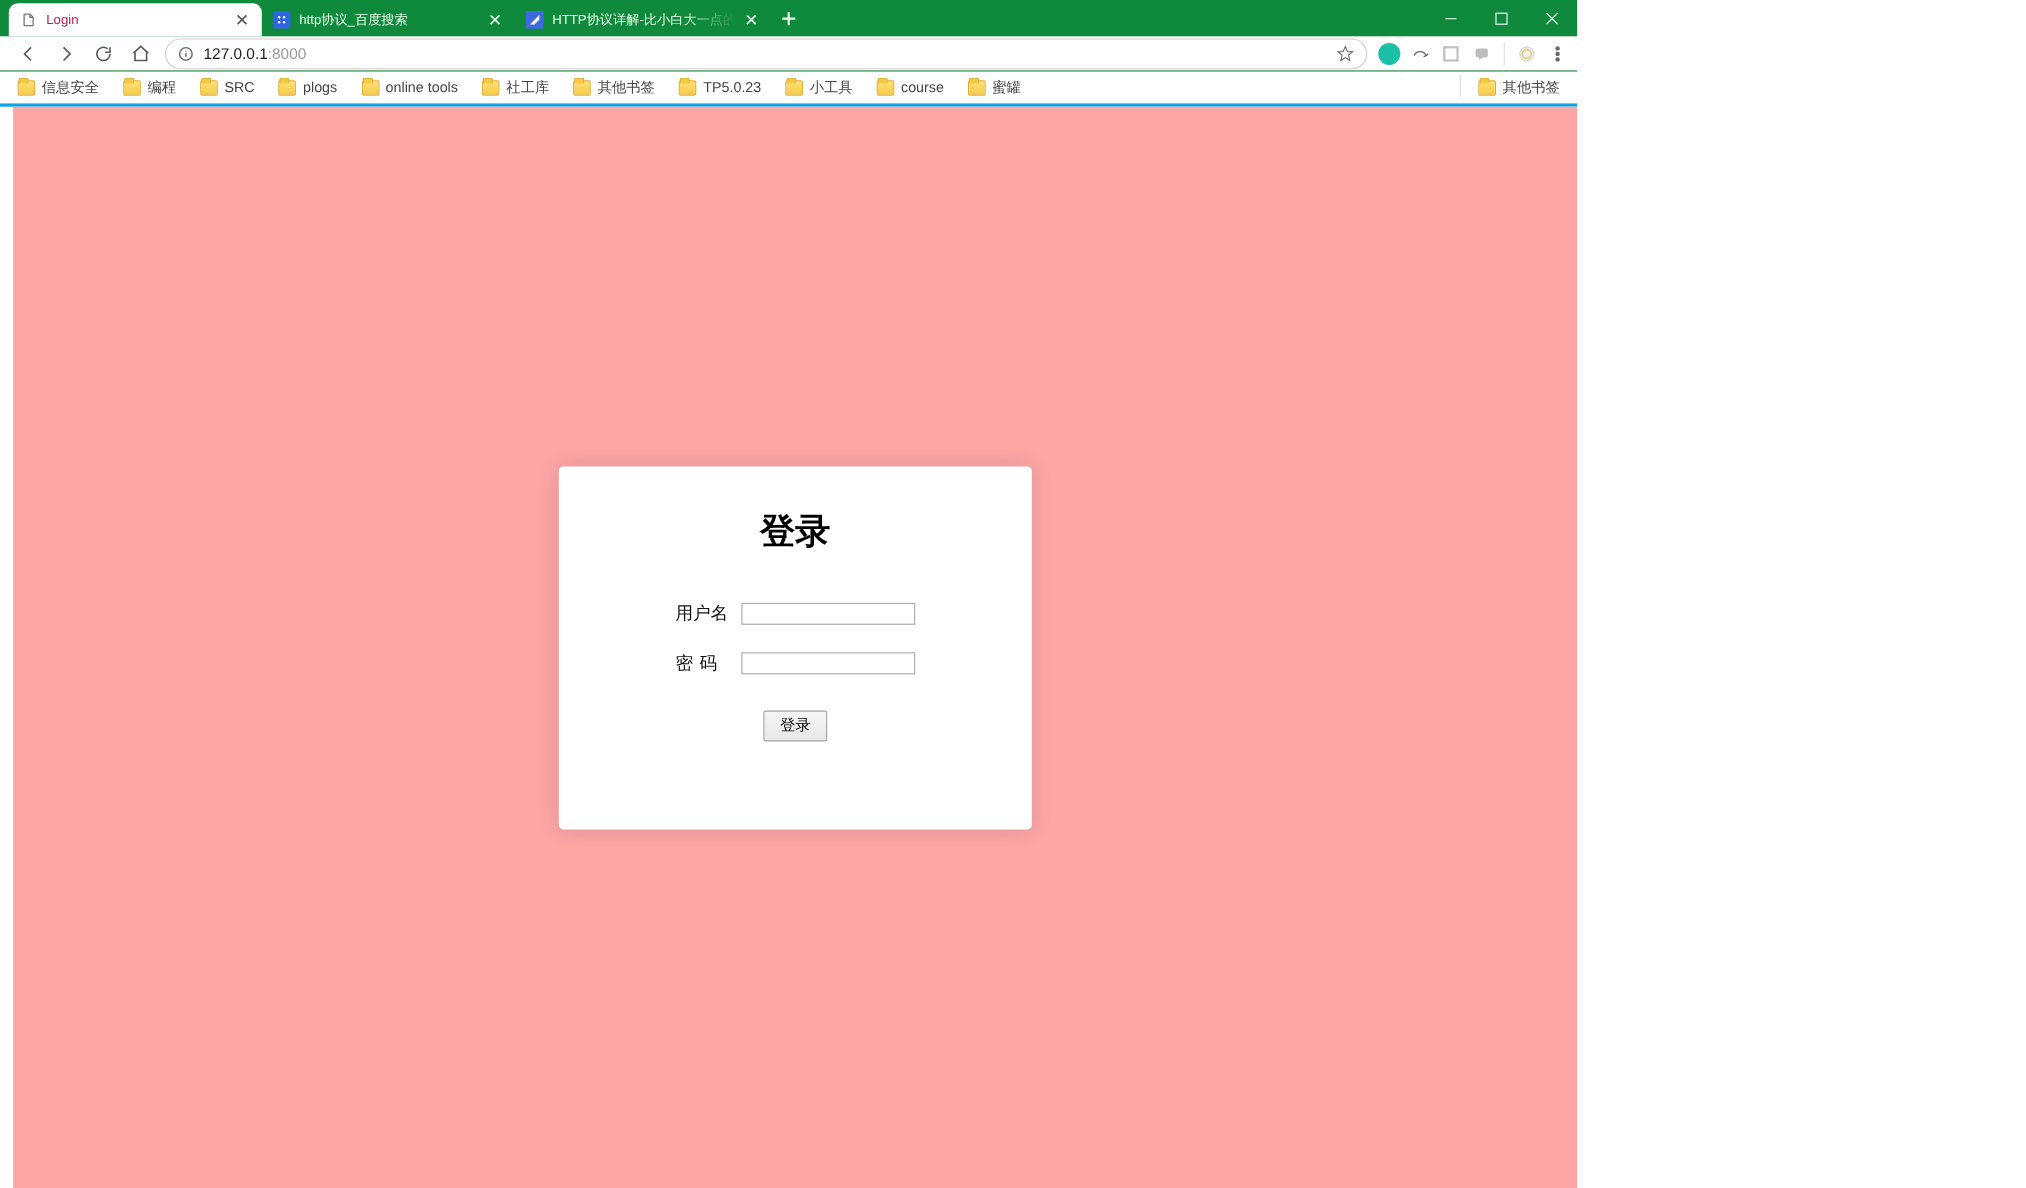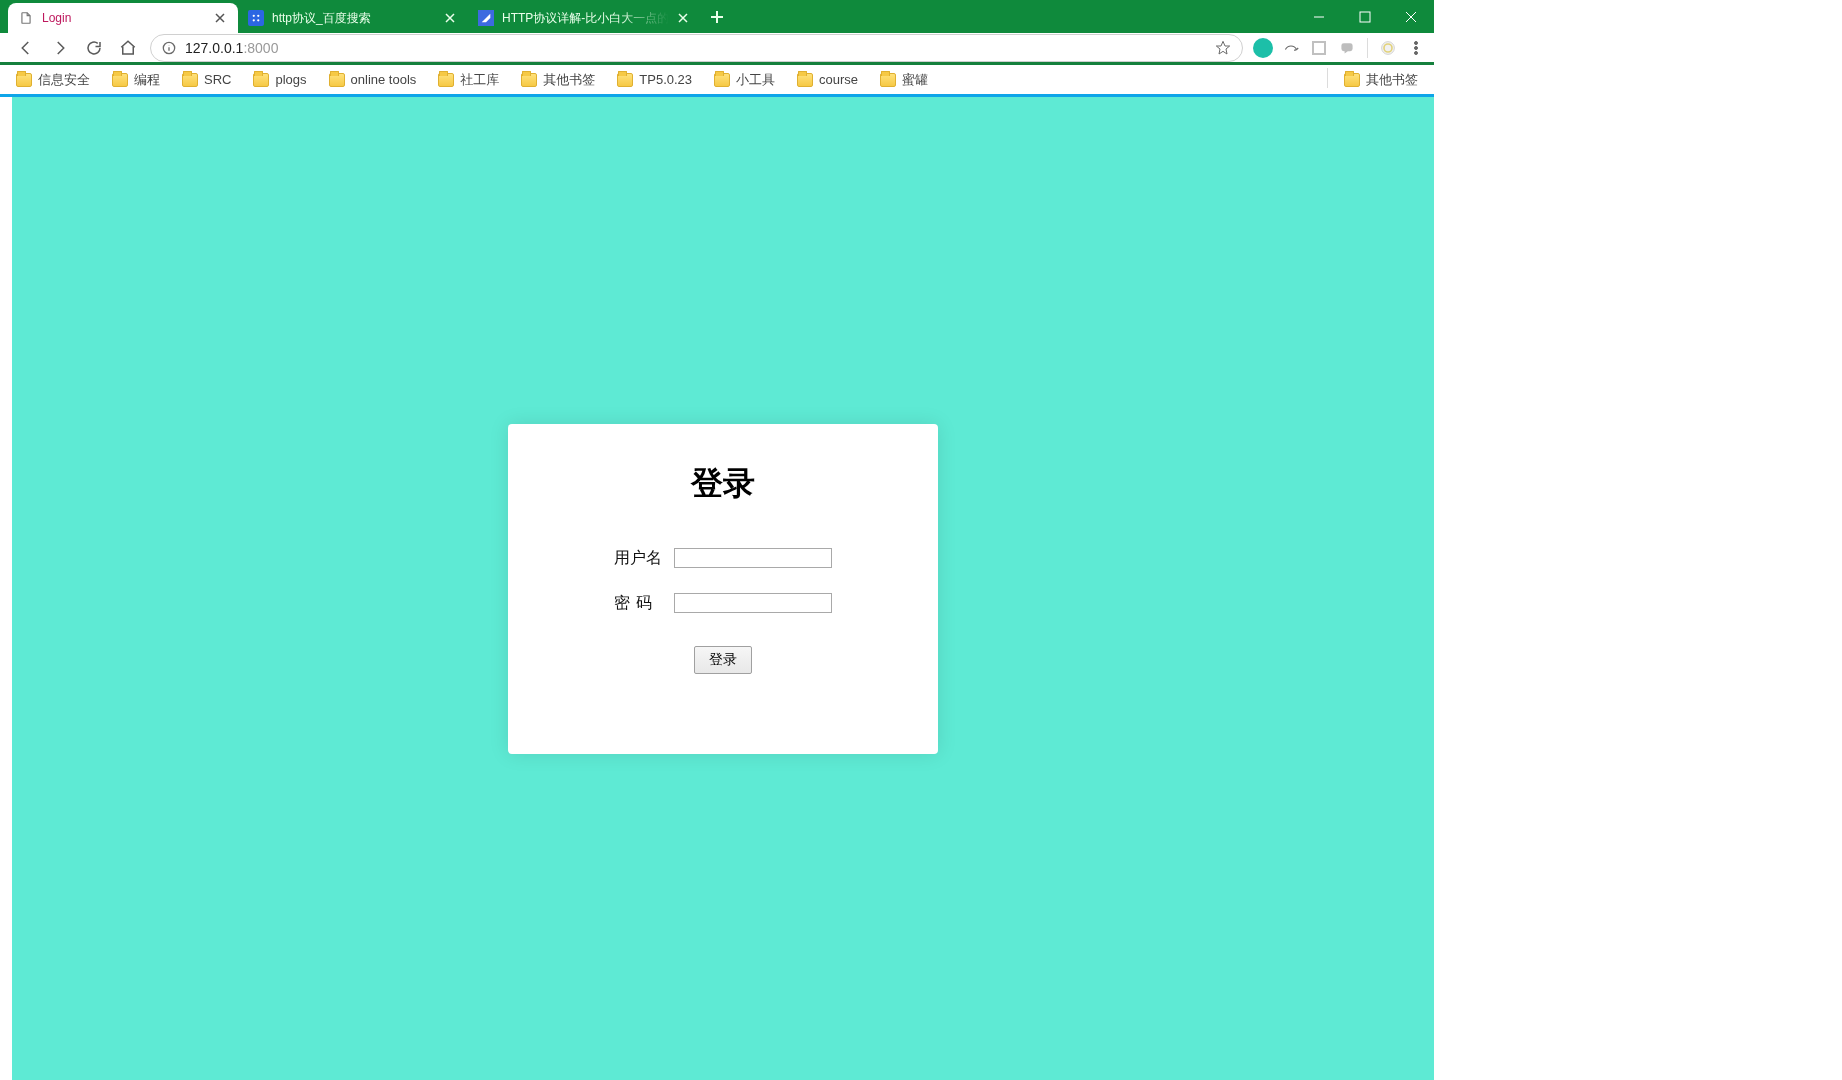--- a/index.html
+++ b/index.html
@@ -89,21 +89,21 @@
     }
     .win-btn svg { width: 12px; height: 12px; stroke: #ffffff; stroke-width: 1; fill: none; }
 
     
     .toolbar {
       height: 32px;
       display: flex;
       align-items: center;
       padding: 0 8px;
       gap: 10px;
-      border-bottom: 3px solid #15803d;
+      border-bottom: 1px solid #15803d;
     }
     .nav-buttons { display: flex; gap: 10px; align-items: center; padding-left: 6px; }
     .nav-icon {
       width: 24px; height: 24px;
       display: flex; align-items: center; justify-content: center;
       border-radius: 50%;
     }
     .nav-icon svg { width: 18px; height: 18px; stroke: #5a5a5a; stroke-width: 2; fill: none; }
 
     .addressbar {
@@ -173,21 +173,21 @@
     }
     .bm-right {
       margin-left: auto;
       display: flex;
     }
     .bm-right .bm-sep { width: 1px; height: 20px; background: #dcdcdc; margin: 0 14px; }
 
     
     .viewport {
       height: calc(100% - 33px - 32px - 32px);
-      background: #5eead4;
+      background: #fca5a5;
       display: flex;
       align-items: center;
       justify-content: center;
       margin-left: 12px;
     }
     .login-card {
       width: 430px;
       height: 330px;
       background: #ffffff;
       box-shadow: 0 0 20px rgba(0,0,0,0.1);

